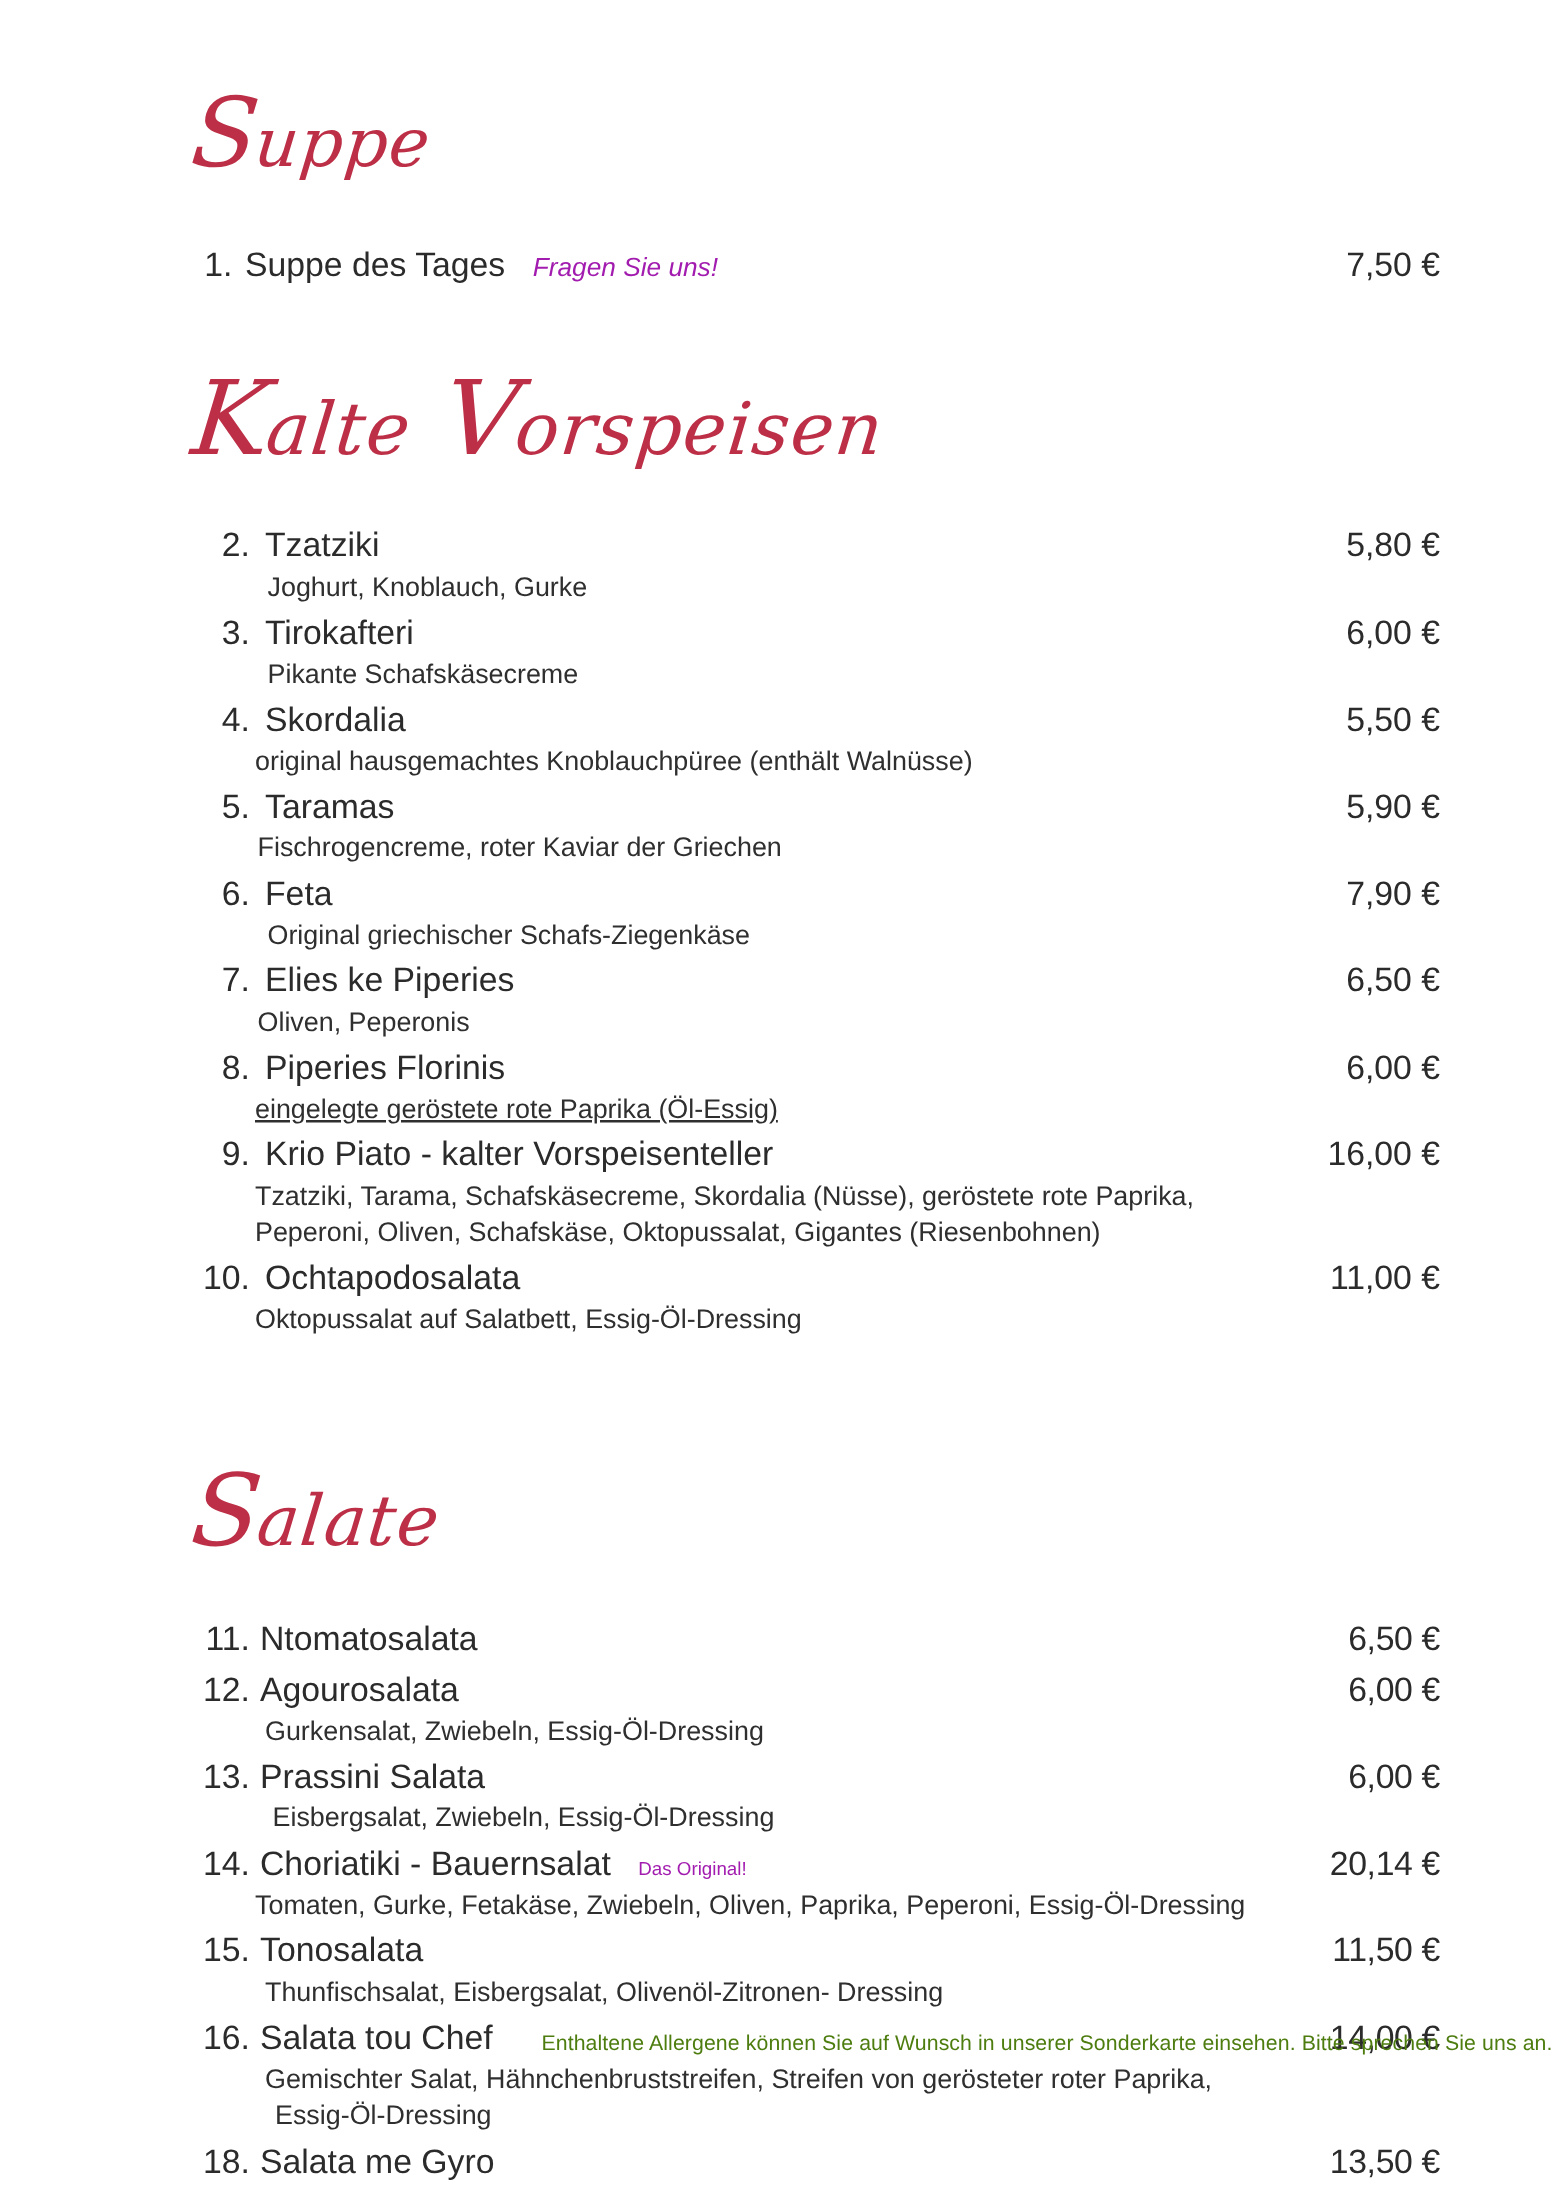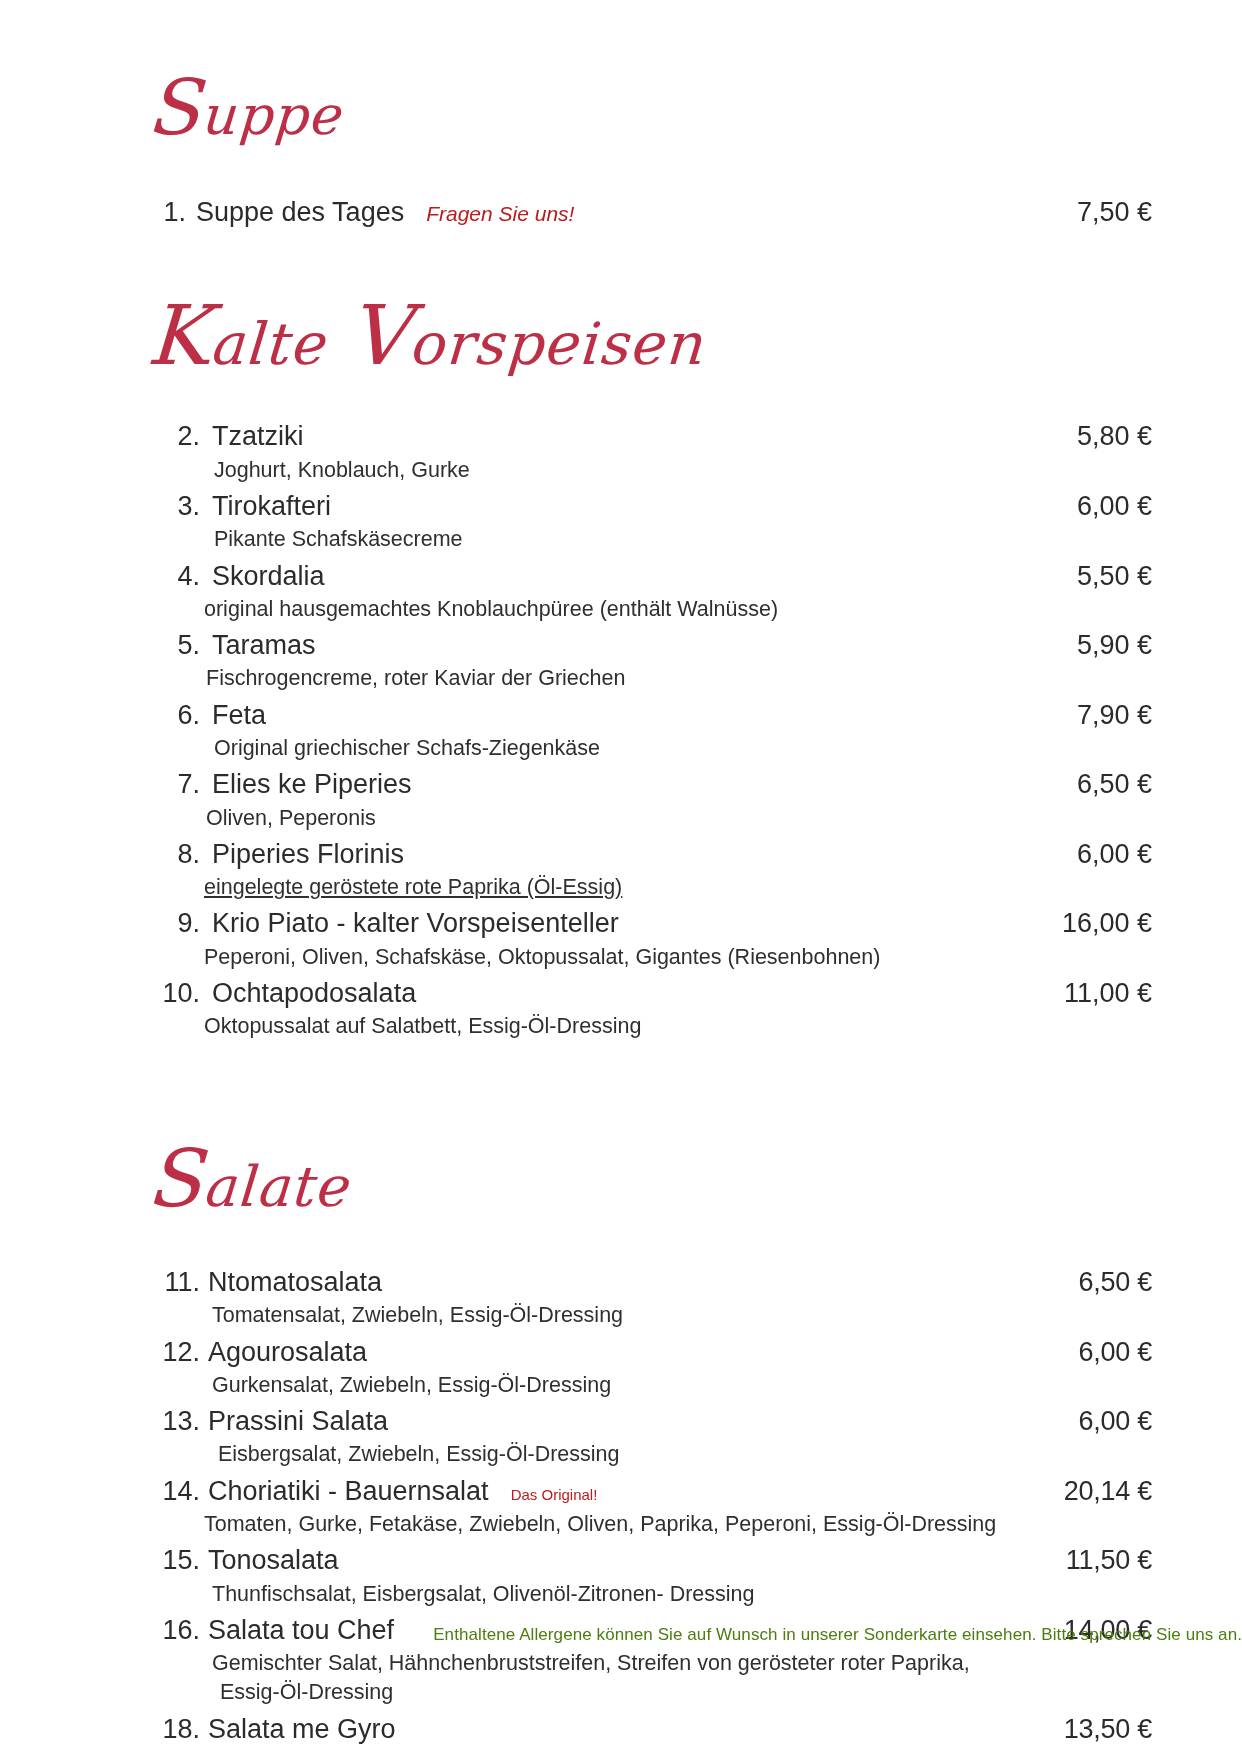--- a/index.html
+++ b/index.html
@@ -77,21 +77,21 @@
     flex: 1 1 auto;
     font-size: 27px;
     line-height: 1.42;
     padding-left: 11px;
     white-space: nowrap;
   }
   .item-note {
     font-size: 21px;
     font-style: italic;
     padding-left: 22px;
-    color: #b91c1c;
+    color: #a21caf;
     margin-top: 23px;
   }
   .item-note.plain { font-style: normal; font-size: 15px; }
   .item-price {
     flex: 0 0 auto;
     font-size: 27px;
     line-height: 1.42;
     text-align: right;
     white-space: nowrap;
     padding-left: 18px;
@@ -234,20 +234,21 @@
           </div>
         </li>
 
         <li class="menu-item">
           <div class="item-line">
             <span class="item-num">9.</span>
             <span class="item-name">Krio Piato  -  kalter Vorspeisenteller</span>
             <span class="item-price">16,00 €</span>
           </div>
           <div class="item-desc" style="padding-left:62px;">
+            <span class="dl">Tzatziki, Tarama, Schafskäsecreme, Skordalia (Nüsse), geröstete rote Paprika,</span>
             <span class="dl">Peperoni, Oliven, Schafskäse, Oktopussalat, Gigantes (Riesenbohnen)</span>
           </div>
         </li>
 
         <li class="menu-item">
           <div class="item-line">
             <span class="item-num">10.</span>
             <span class="item-name">Ochtapodosalata</span>
             <span class="item-price">11,00 €</span>
           </div>
@@ -265,23 +266,20 @@
       <div class="section-heading sec-salate"><span class="cap">S</span><span>alate</span></div>
 
       <ul class="menu-list">
 
         <li class="menu-item">
           <div class="item-line">
             <span class="item-num">11.</span>
             <span class="item-name">Ntomatosalata</span>
             <span class="item-price">6,50 €</span>
           </div>
-          <div class="item-desc">
-            <span class="dl">Tomatensalat, Zwiebeln, Essig-Öl-Dressing</span>
-          </div>
         </li>
 
         <li class="menu-item">
           <div class="item-line">
             <span class="item-num">12.</span>
             <span class="item-name">Agourosalata</span>
             <span class="item-price">6,00 €</span>
           </div>
           <div class="item-desc">
             <span class="dl">Gurkensalat, Zwiebeln, Essig-Öl-Dressing</span>

